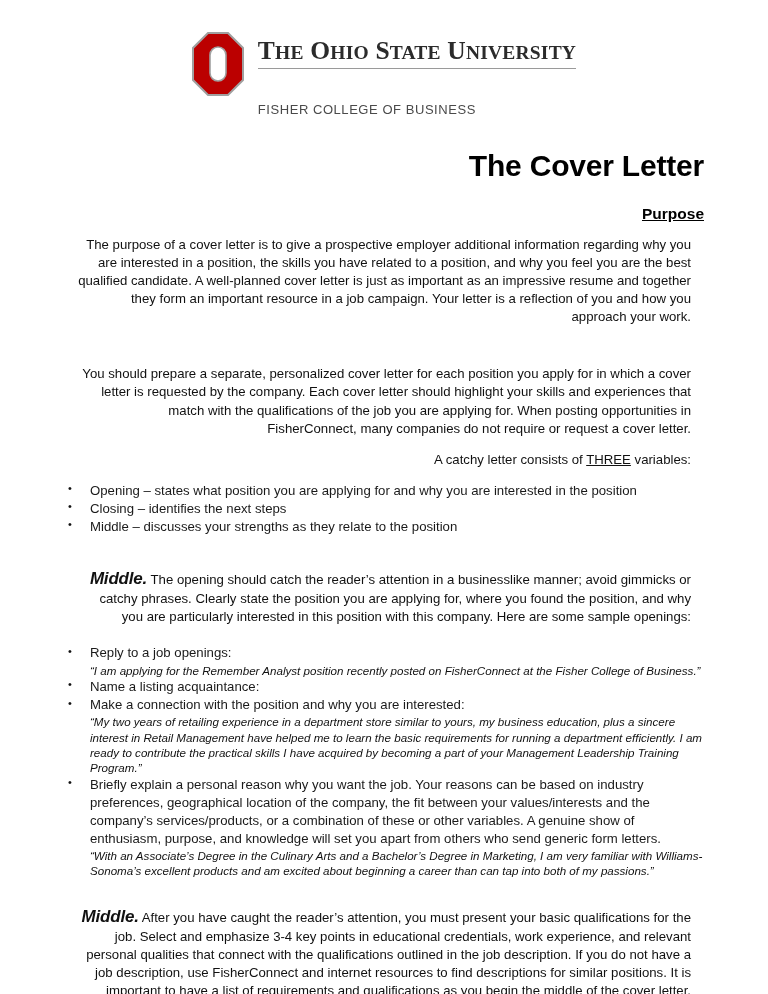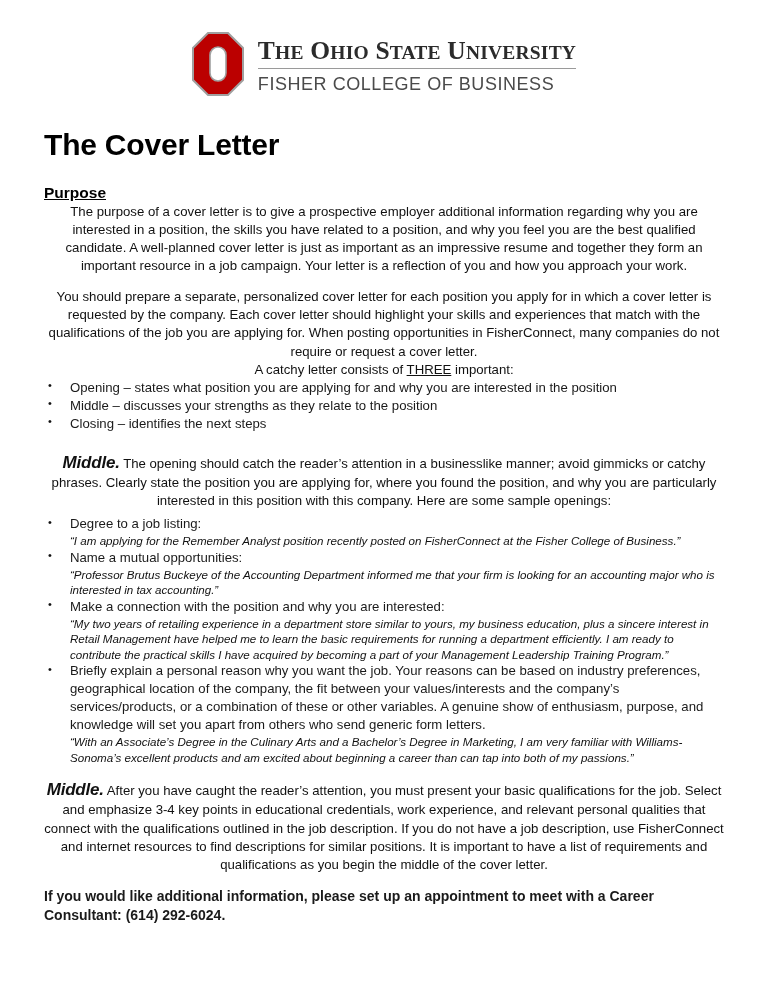--- a/index.html
+++ b/index.html
@@ -13,21 +13,21 @@
     font-family: "Liberation Sans", sans-serif;
     color: #1a1a1a;
     -webkit-font-smoothing: antialiased;
     overflow: hidden;
   }
   .page {
     position: relative;
     width: 768px;
     height: 994px;
     box-sizing: border-box;
-    padding: 0 44px;
+    padding: 0 64px;
   }
 
   
   .header-logo {
     display: flex;
     align-items: flex-start;
     justify-content: center;
     padding-top: 32px;
     gap: 14px;
   }
@@ -52,52 +52,53 @@
   }
   .univ-name .cap { font-size: 25.5px; }
   .univ-name .sc { font-size: 19.5px; }
   .logo-rule {
     height: 1px;
     background: #9a9a9a;
     margin: 4px 0 5px 0;
   }
   .college-name {
     font-family: "Liberation Sans", sans-serif;
-    font-size: 18px;
+    font-size: 13px;
     letter-spacing: 0.55px;
     color: #4a4a4a;
     white-space: nowrap;
+    margin-top: 28px;
   }
 
   
   .doc-title {
-    text-align: left;
+    text-align: right;
     font-size: 30px;
     font-weight: bold;
     letter-spacing: -0.2px;
     margin: 32px 0 0 0;
     color: #000;
   }
 
   
   .section-heading {
-    text-align: left;
+    text-align: right;
     font-size: 15.5px;
     font-weight: bold;
     text-decoration: underline;
     margin: 22px 0 1px 0;
     color: #000;
   }
 
   
   p.body, .para {
     font-size: 13.2px;
     line-height: 1.37;
-    margin: 0;
-    text-align: center;
+    margin: 13px;
+    text-align: right;
     color: #111;
   }
   .gap {
     height: 13px;
   }
   .gap-sm { height: 9px; }
   .gap-xs { height: 5px; }
 
   u.ul { text-decoration: underline; }
   .bu { font-weight: bold; text-decoration: underline; }
@@ -165,39 +166,38 @@
     </div>
   </div>
 
   <h1 class="doc-title">The Cover Letter</h1>
 
   <div class="section-heading">Purpose</div>
   <p class="body">The purpose of a cover letter is to give a prospective employer additional information regarding why you are interested in a position, the skills you have related to a position, and why you feel you are the best qualified candidate. A well-planned cover letter is just as important as an impressive resume and together they form an important resource in a job campaign. Your letter is a reflection of you and how you approach your work.</p>
   <div class="gap"></div>
   <p class="body">You should prepare a separate, personalized cover letter for each position you apply for in which a cover letter is requested by the company. Each cover letter should highlight your skills and experiences that match with the qualifications of the job you are applying for. When posting opportunities in FisherConnect, many companies do not require or request a cover letter.</p>
 
-  <p class="body"><span>A catchy letter consists of </span><u class="ul">THREE</u><span> important:</span></p>
+  <p class="body"><span>A catchy letter consists of </span><u class="ul">THREE</u><span> variables:</span></p>
   <ul class="bullets">
     <li>Opening – states what position you are applying for and why you are interested in the position</li>
+    <li>Closing – identifies the next steps</li>
     <li>Middle – discusses your strengths as they relate to the position</li>
-    <li>Closing – identifies the next steps</li>
   </ul>
   <div class="gap-sm"></div>
 
   <div class="gap-sm"></div>
   <p class="body"><span class="runhead">Middle.</span><span> The opening should catch the reader’s attention in a businesslike manner; avoid gimmicks or catchy phrases. Clearly state the position you are applying for, where you found the position, and why you are particularly interested in this position with this company. Here are some sample openings:</span></p>
   <div class="gap-xs"></div>
   <ul class="bullets">
     <li>
-      <span>Degree to a job listing:</span>
+      <span>Reply to a job openings:</span>
       <span class="quote">“I am applying for the Remember Analyst position recently posted on FisherConnect at the Fisher College of Business.”</span>
     </li>
     <li>
-      <span>Name a mutual opportunities:</span>
-      <span class="quote">“Professor Brutus Buckeye of the Accounting Department informed me that your firm is looking for an accounting major who is interested in tax accounting.”</span>
+      <span>Name a listing acquaintance:</span>
     </li>
     <li>
       <span>Make a connection with the position and why you are interested:</span>
       <span class="quote">“My two years of retailing experience in a department store similar to yours, my business education, plus a sincere interest in Retail Management have helped me to learn the basic requirements for running a department efficiently. I am ready to contribute the practical skills I have acquired by becoming a part of your Management Leadership Training Program.”</span>
     </li>
     <li>
       <span>Briefly explain a personal reason why you want the job.  Your reasons can be based on industry preferences, geographical location of the company, the fit between your values/interests and the company’s services/products, or a combination of these or other variables. A genuine show of enthusiasm, purpose, and knowledge will set you apart from others who send generic form letters.</span>
       <span class="quote">“With an Associate’s Degree in the Culinary Arts and a Bachelor’s Degree in Marketing, I am very familiar with Williams-Sonoma’s excellent products and am excited about beginning a career than can tap into both of my passions.”</span>
     </li>
   </ul>

